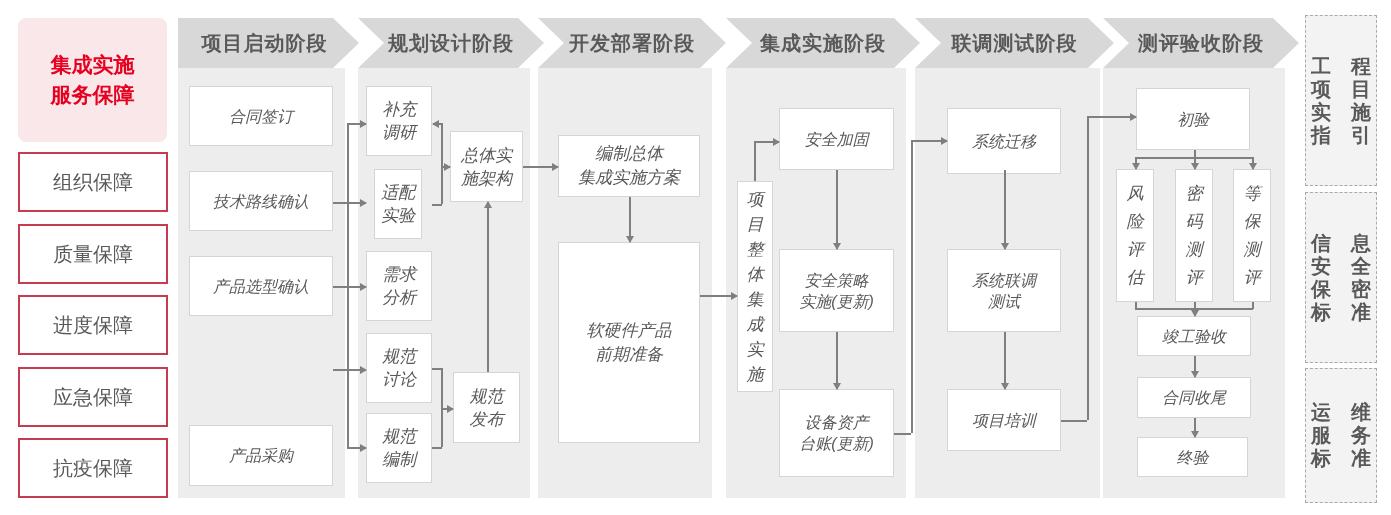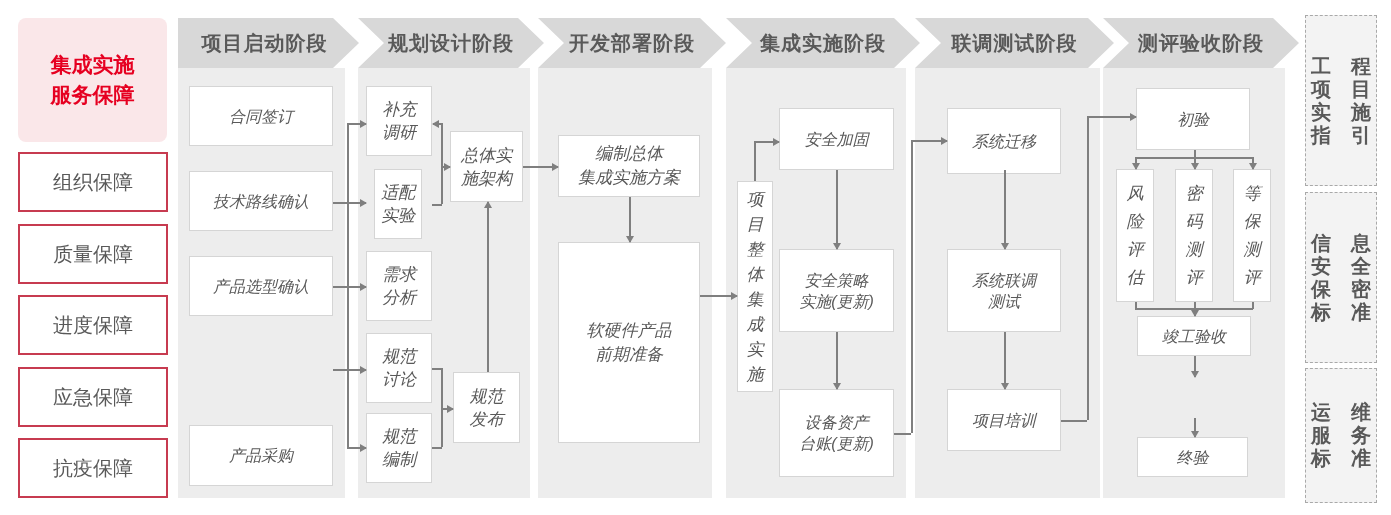--- a/index.html
+++ b/index.html
@@ -123,20 +123,21 @@
 估</div>
   <div class="bx vt3" style="left:1175px;top:169px;width:38px;height:133px">密
 码
 测
 评</div>
   <div class="bx vt3" style="left:1233px;top:169px;width:38px;height:133px">等
 保
 测
 评</div>
   <div class="bx" style="left:1137px;top:316px;width:114px;height:40px">竣工验收</div>
+  <div class="bx" style="left:1137px;top:377px;width:114px;height:41px">合同收尾</div>
   <div class="bx" style="left:1137px;top:437px;width:111px;height:40px">终验</div>
 
   <div class="rc" style="top:15px;height:171px">工　程
 项　目
 实　施
 指　引</div>
   <div class="rc" style="top:192px;height:171px">信　息
 安　全
 保　密
 标　准</div>

